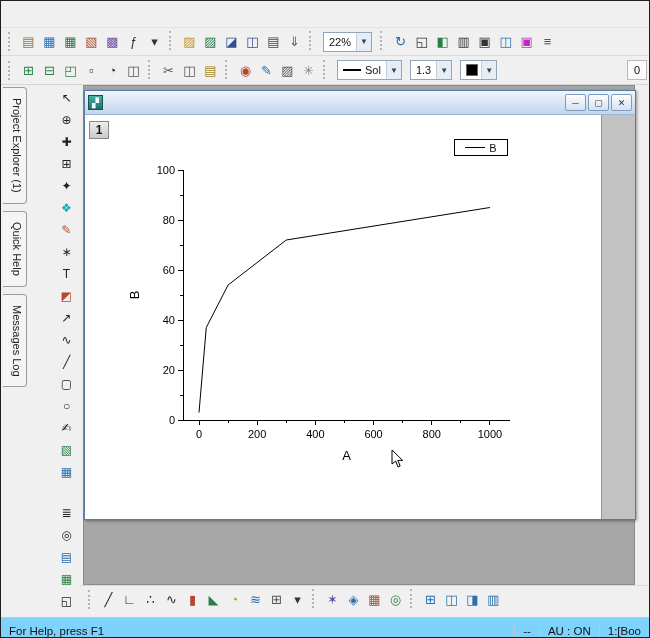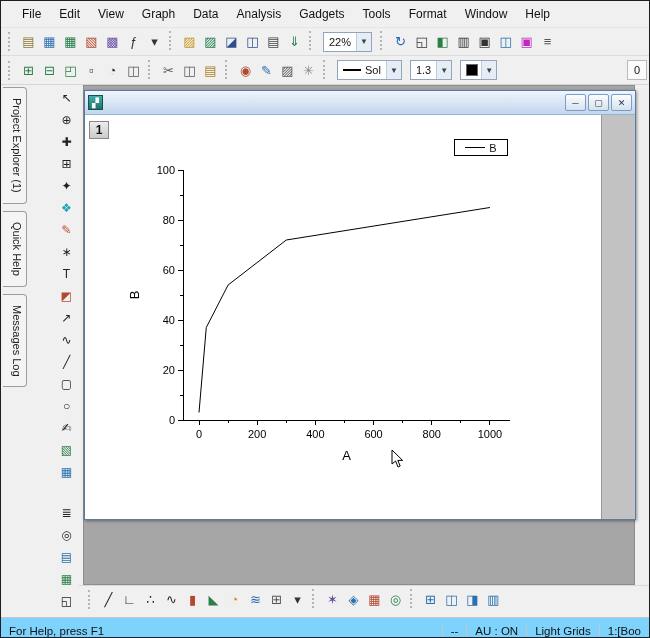--- a/index.html
+++ b/index.html
@@ -76,33 +76,20 @@
   #statusbar { position:absolute; left:0; right:0; bottom:0; height:20px; background:#7dd3fc;
     border-top:1px solid #c6c6c6; display:flex; align-items:flex-end; font-size:11.5px; overflow:hidden; }
   #status-help { flex:1; display:flex; align-items:center; padding-left:8px; }
   .scell { display:flex; align-items:center; padding:0 8px; border-left:1px solid #c6c6c6; white-space:nowrap; }
 </style>
 </head>
 <body>
 
 <div id="app">
 
-  <div id="menubar">
-      <span class="menu-item">File</span>
-      <span class="menu-item">Edit</span>
-      <span class="menu-item">View</span>
-      <span class="menu-item">Graph</span>
-      <span class="menu-item">Data</span>
-      <span class="menu-item">Analysis</span>
-      <span class="menu-item">Gadgets</span>
-      <span class="menu-item">Tools</span>
-      <span class="menu-item">Format</span>
-      <span class="menu-item">Window</span>
-      <span class="menu-item">Help</span>
-    </div>
 
   <div id="toolbar1" class="hbar">
     <span class="sep"></span>
     <span style="display:flex">
         <span class="tb" style="color: rgb(138, 118, 50);">▤</span>
         <span class="tb" style="color: rgb(47, 111, 180);">▦</span>
         <span class="tb" style="color: rgb(30, 122, 70);">▦</span>
         <span class="tb" style="color: rgb(179, 71, 47);">▧</span>
         <span class="tb" style="color: rgb(106, 79, 160);">▩</span>
         <span class="tb" style="color: rgb(51, 51, 51);">ƒ</span>
@@ -300,18 +287,17 @@
           <span class="tb" style="color: rgb(42, 111, 176);">▥</span>
         </span>
     </div>
   </div>
 
   <div id="statusbar">
     <span id="status-help">For Help, press F1</span>
     <span style="display:flex;align-items:stretch">
         <span class="scell">--</span>
         <span class="scell">AU : ON</span>
-        <span class="scell">Light Grids</span>
         <span class="scell">1:[Boo</span>
       </span>
   </div>
 
 </div>
 
 </body></html>

